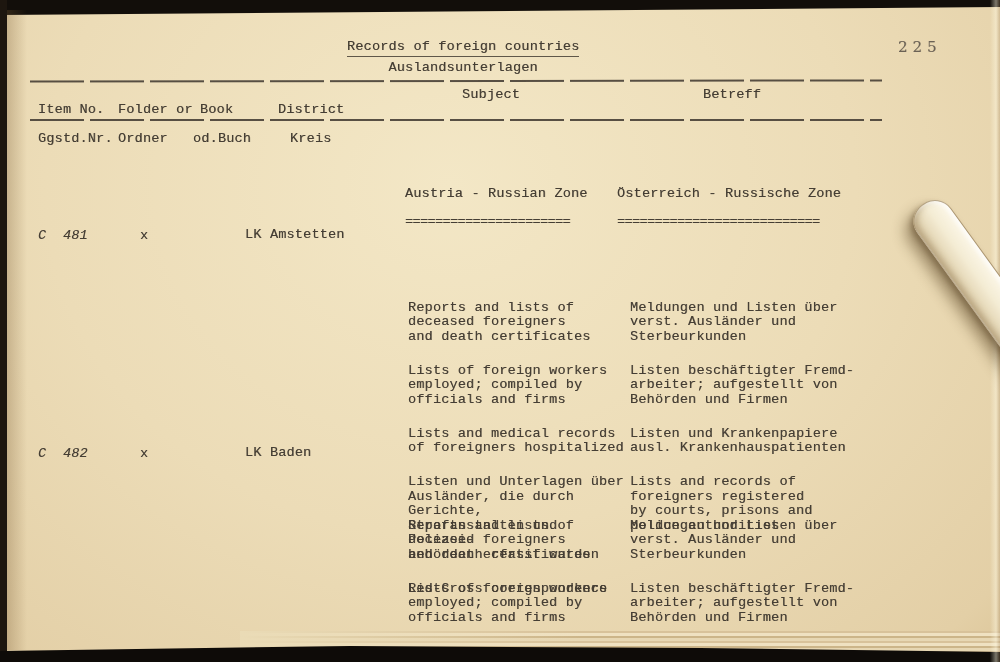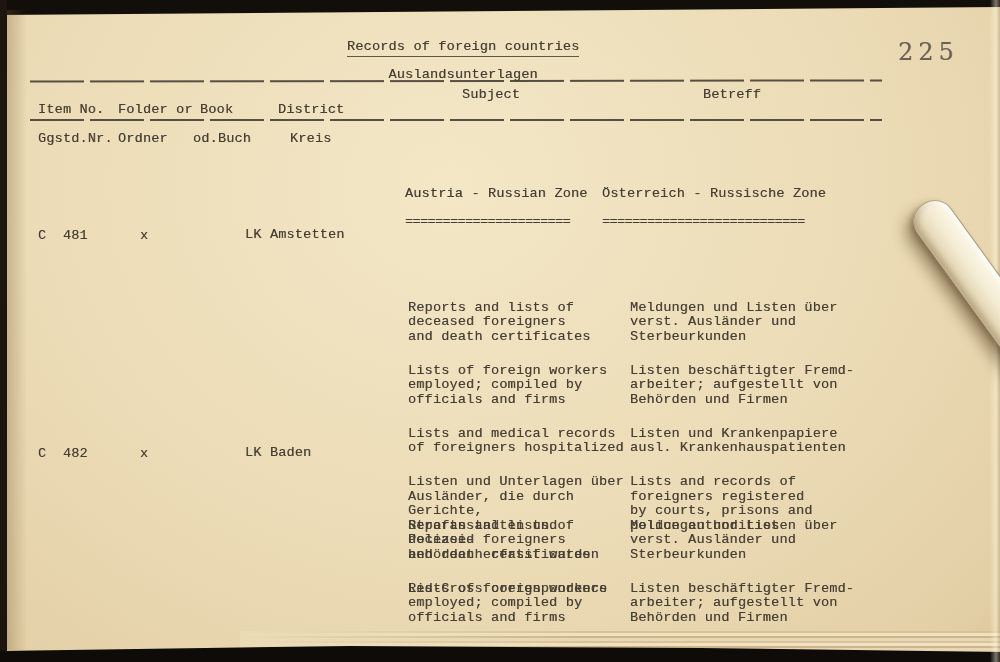--- a/index.html
+++ b/index.html
@@ -8,43 +8,43 @@
     background:
       radial-gradient(ellipse at 45% 28%, #f3e7c6 0%, #ecdcb7 52%, #e3cfa6 92%, #dcc69a 100%);
     font-family:"Liberation Mono","DejaVu Sans Mono",monospace;
     color:#453e34;
   }
   .txt{font-size:13.5px;line-height:14.5px;letter-spacing:.2px;white-space:pre-line;
        text-shadow:.35px .35px 0 rgba(69,62,52,.55);}
   
   .title-block{position:absolute;left:347px;top:37px;text-align:center;}
   .title-en{display:inline-block;border-bottom:1.6px solid rgba(69,62,52,.85);padding-bottom:1px;}
-  .title-de{margin-top:11px;}
+  .title-de{margin-top:4px;}
   .page-number{position:absolute;left:898px;top:38px;font-family:"DejaVu Serif",serif;
-       font-size:24px;letter-spacing:5px;color:#6b6255;text-shadow:.4px .4px 0 rgba(107,98,85,.4);}
+       font-size:15px;letter-spacing:5px;color:#6b6255;text-shadow:.4px .4px 0 rgba(107,98,85,.4);}
   
   .rule{position:absolute;left:30px;width:852px;height:2.4px;
     background:repeating-linear-gradient(90deg,#4a4238 0 54px,rgba(74,66,56,0) 54px 60px);
     opacity:.92;}
   .rule-top{top:80px;transform:rotate(-.08deg);}
   .rule-mid{top:119px;}
   
   .hcell{position:absolute;top:88px;}
   .h-item{left:38px;}  .h-folder{left:118px;}
   .h-book{left:193px;} .h-book .l1{padding-left:7px;}
   .h-district{left:278px;} .h-district .l2{padding-left:12px;}
   .h-subject{left:462px;} .h-betreff{left:703px;}
   
   .zone{position:absolute;top:172px;}
-  .zone-en{left:405px;} .zone-de{left:602px;font-family:Liberation Mono, monospace;}
+  .zone-en{left:405px;} .zone-de{left:617px;font-family:Liberation Mono, monospace;}
   .zone .dline{line-height:11px;letter-spacing:-.6px;font-size:13.5px;
        text-shadow:.35px .35px 0 rgba(69,62,52,.55);}
   
   .entry{position:absolute;left:0;width:1000px;}
-  .entry .c-item{position:absolute;left:38px;top:1px;white-space:pre;}
+  .entry .c-item{position:absolute;left:38px;top:1px;white-space:pre;font-style:italic;}
   .entry .c-folder{position:absolute;left:140px;top:1px;}
   .entry .c-district{position:absolute;left:245px;top:0;}
   .entry .c-rows{margin-left:408px;width:502px;}
   .entry .row{display:grid;grid-template-columns:222px 1fr;margin-bottom:5px;}
   
   .edge-top{position:absolute;left:0;top:0;width:1000px;height:16px;background:#120e0a;
       clip-path:polygon(0 0,1000px 0,1000px 7px,0 15px);}
   .edge-left{position:absolute;left:0;top:0;width:7px;height:655px;background:#1d160f;}
   .edge-left-shade{position:absolute;left:7px;top:10px;width:20px;height:640px;
       background:linear-gradient(90deg,rgba(120,90,50,.30),rgba(120,90,50,0));}

